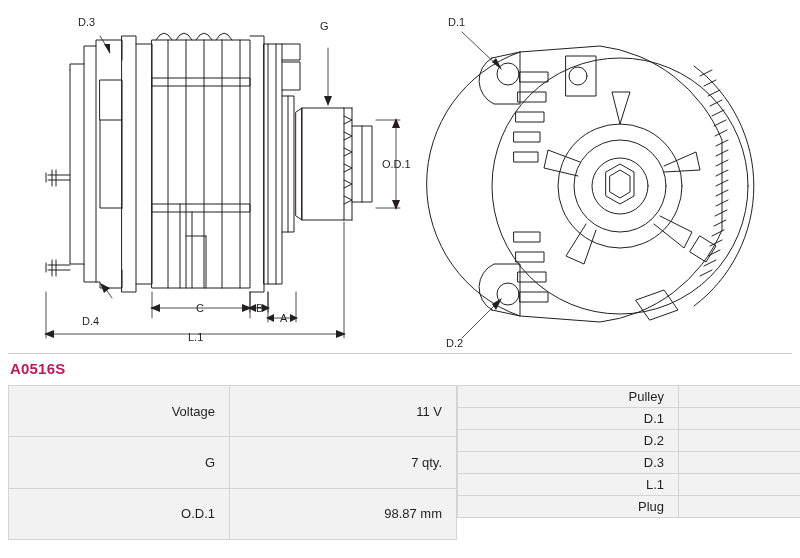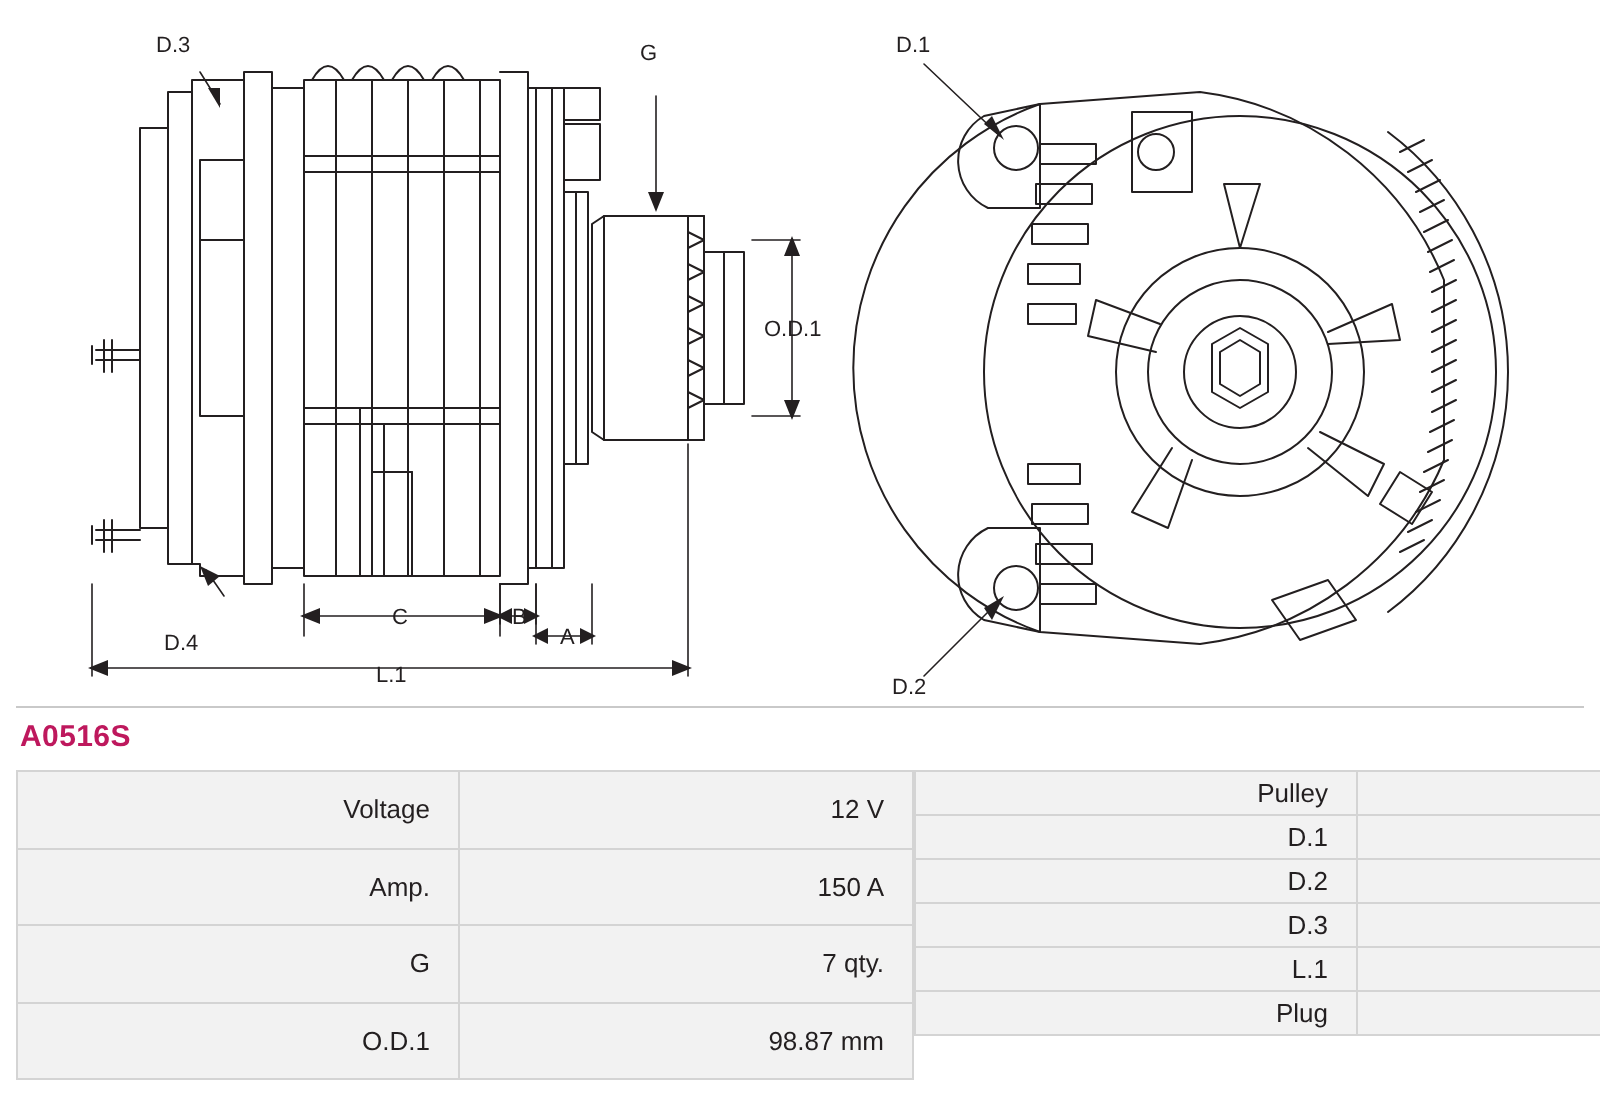--- a/index.html
+++ b/index.html
@@ -279,25 +279,21 @@
   <div class="divider"></div>
 
   <div class="part-number">A0516S</div>
 
   <div class="tables">
 
     <table class="spec-table">
       <tbody>
         <tr>
           <td class="label">Voltage</td>
-          <td class="value">12 V</td>
-        </tr>
-        <tr>
-          <td class="label">Amp.</td>
-          <td class="value">150 A</td>
+          <td class="value">11 V</td>
         </tr>
         <tr>
           <td class="label">G</td>
           <td class="value">7 qty.</td>
         </tr>
         <tr>
           <td class="label">O.D.1</td>
           <td class="value">98.87 mm</td>
         </tr>
       </tbody>

